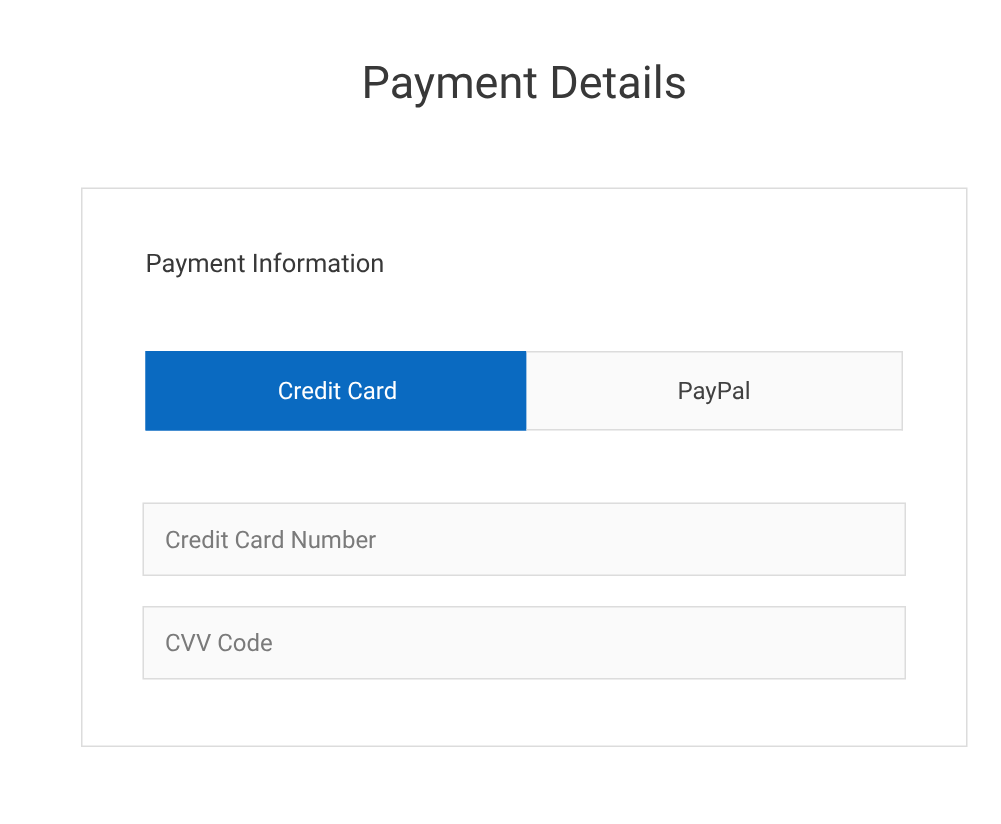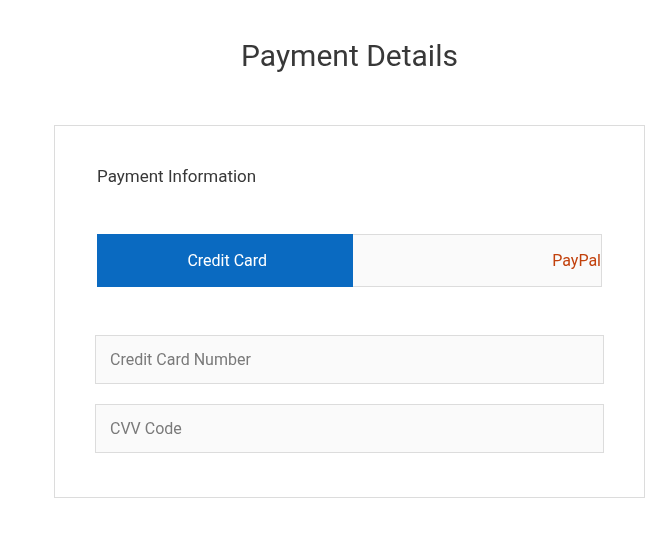--- a/index.html
+++ b/index.html
@@ -42,31 +42,30 @@
     .tab {
       flex: 1;
       text-align: center;
       padding: 16px 0;
       font-size: 16px;
       cursor: pointer;
       border: 1px solid #dcdcdc;
       border-left: none;
     }
     .tab:first-child {
-      border-left: 6px solid #0ea5e9;
+      border-left: 3px solid #0ea5e9;
     }
     .tab.active {
       background: #0a6ac1;
       color: #ffffff;
       border-color: #0a6ac1;
     }
     .tab.inactive {
       background: #fafafa;
-      color: #c2410c;
-      text-align: right;
+      color: #404040;
     }
     .form-fields {
       padding: 0 14px;
     }
     .input-field {
       display: block;
       width: 100%;
       padding: 14px 14px;
       font-size: 16px;
       color: #7f1d1d;

